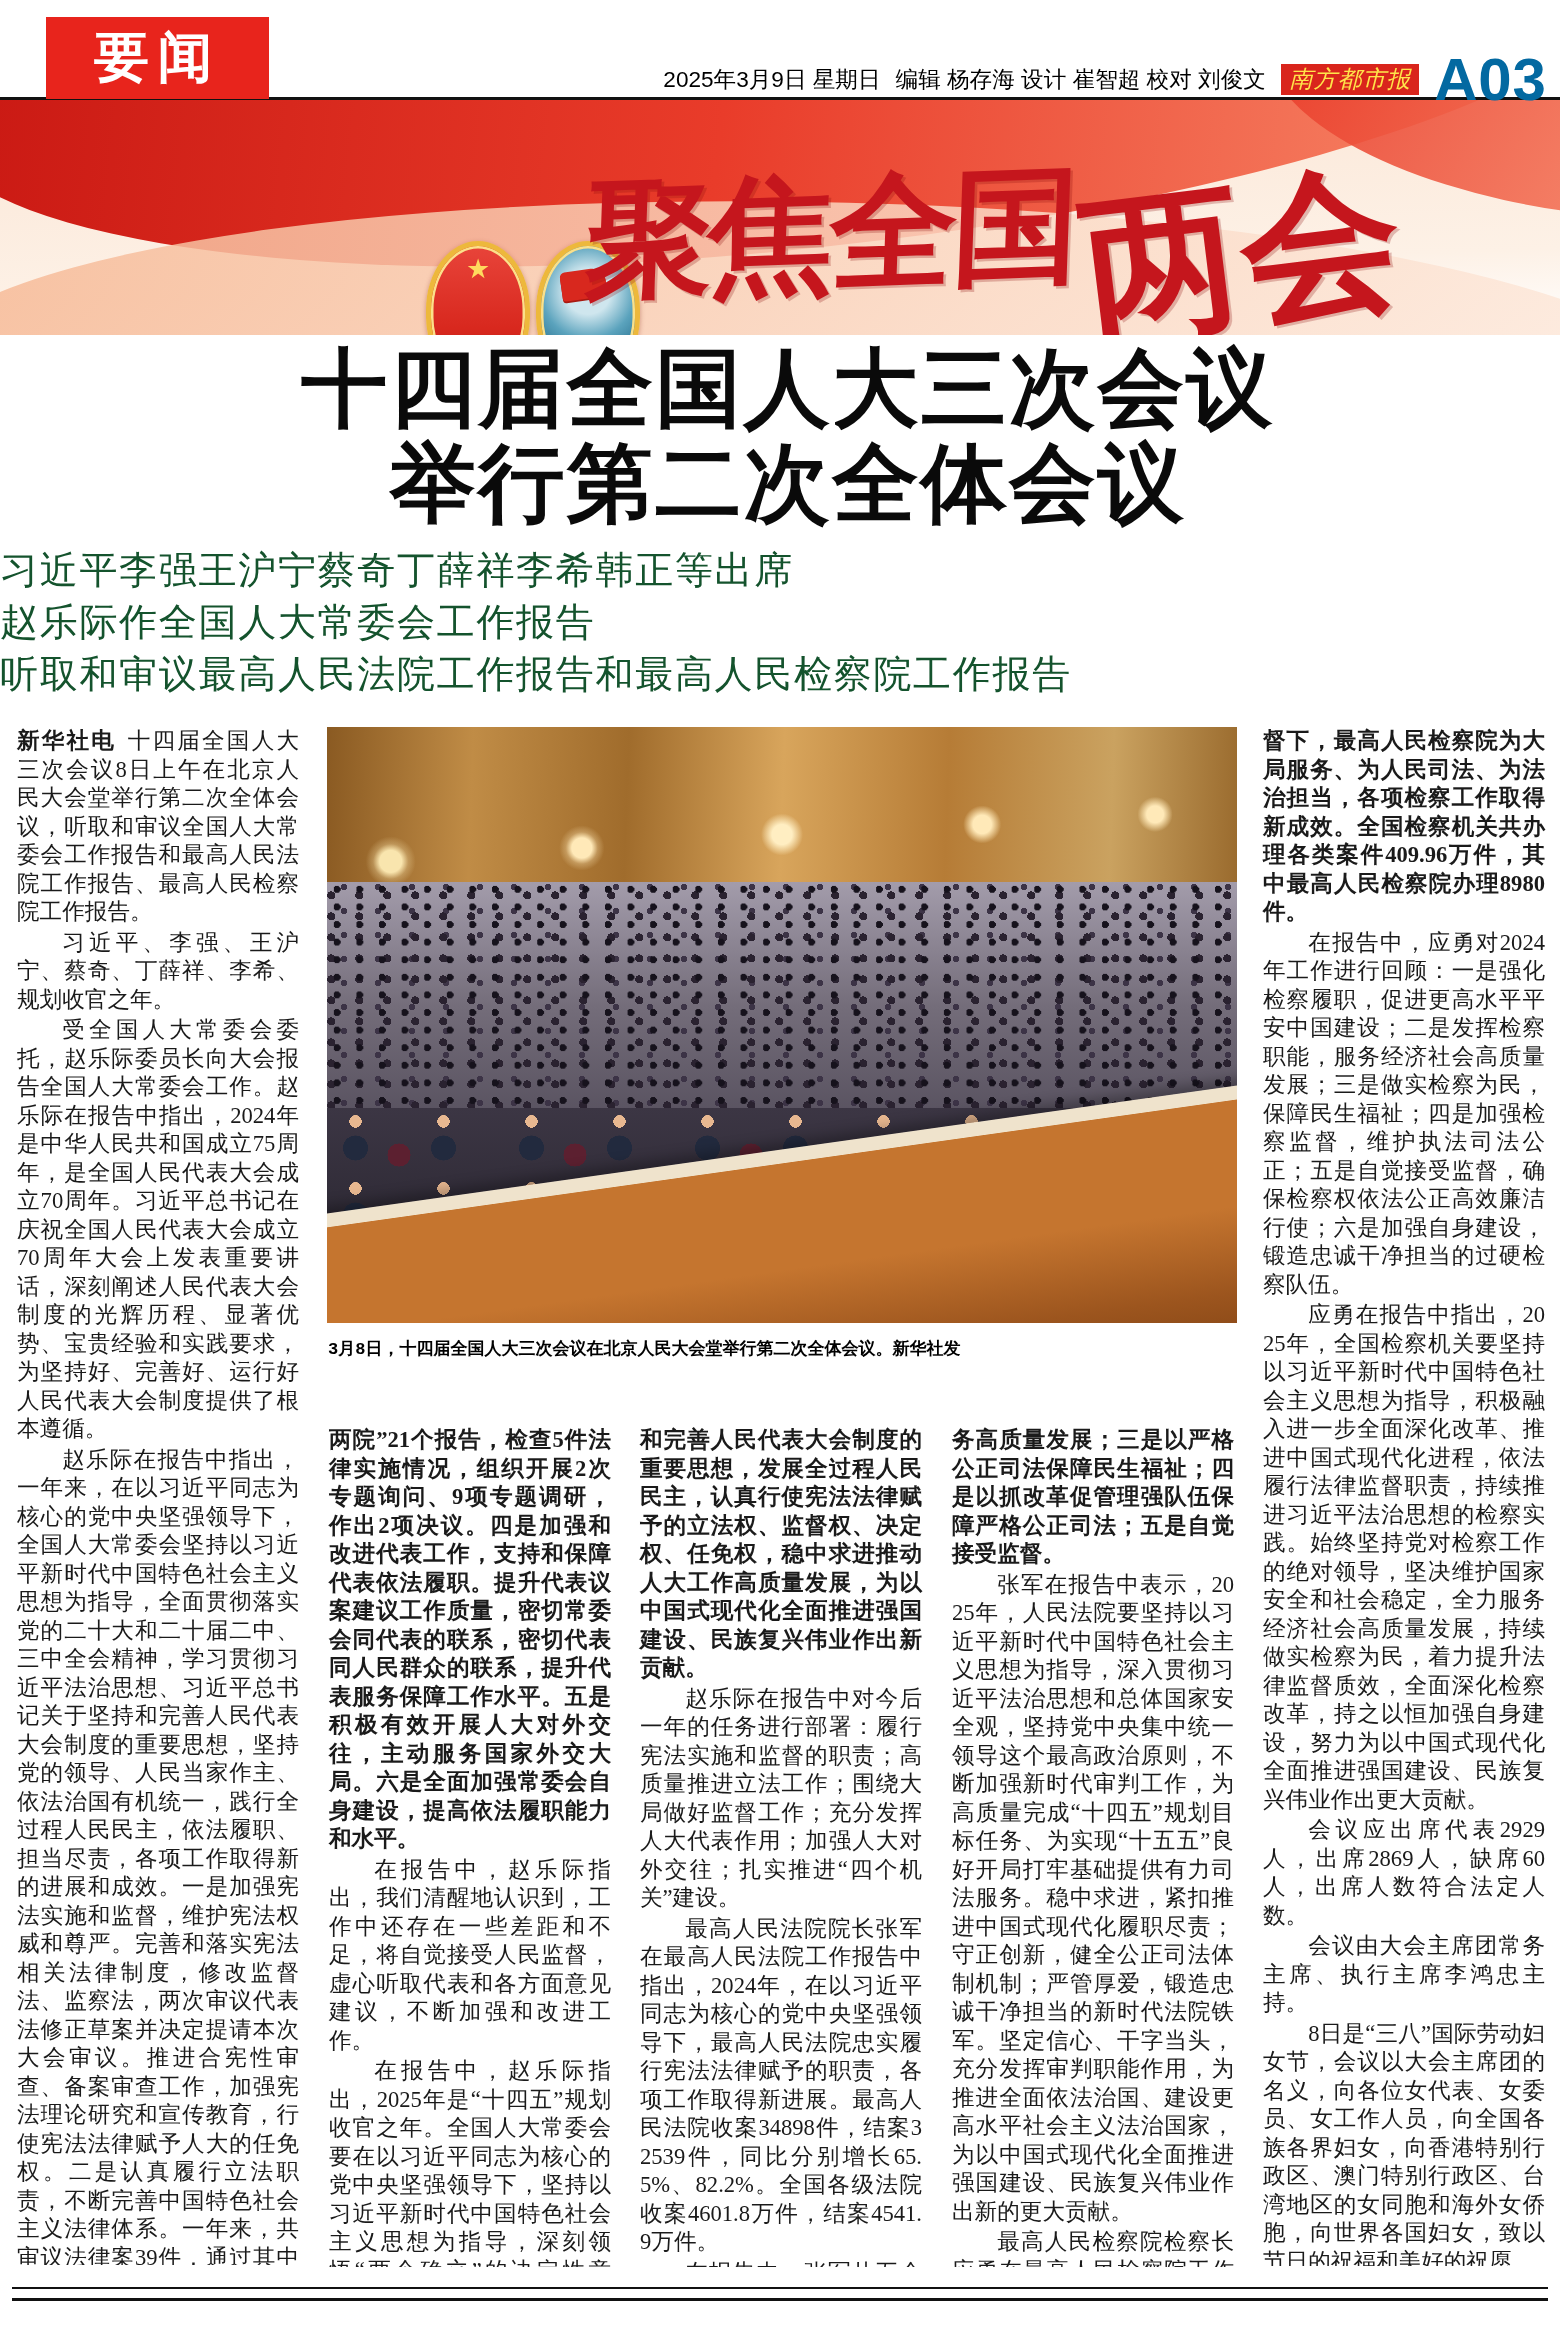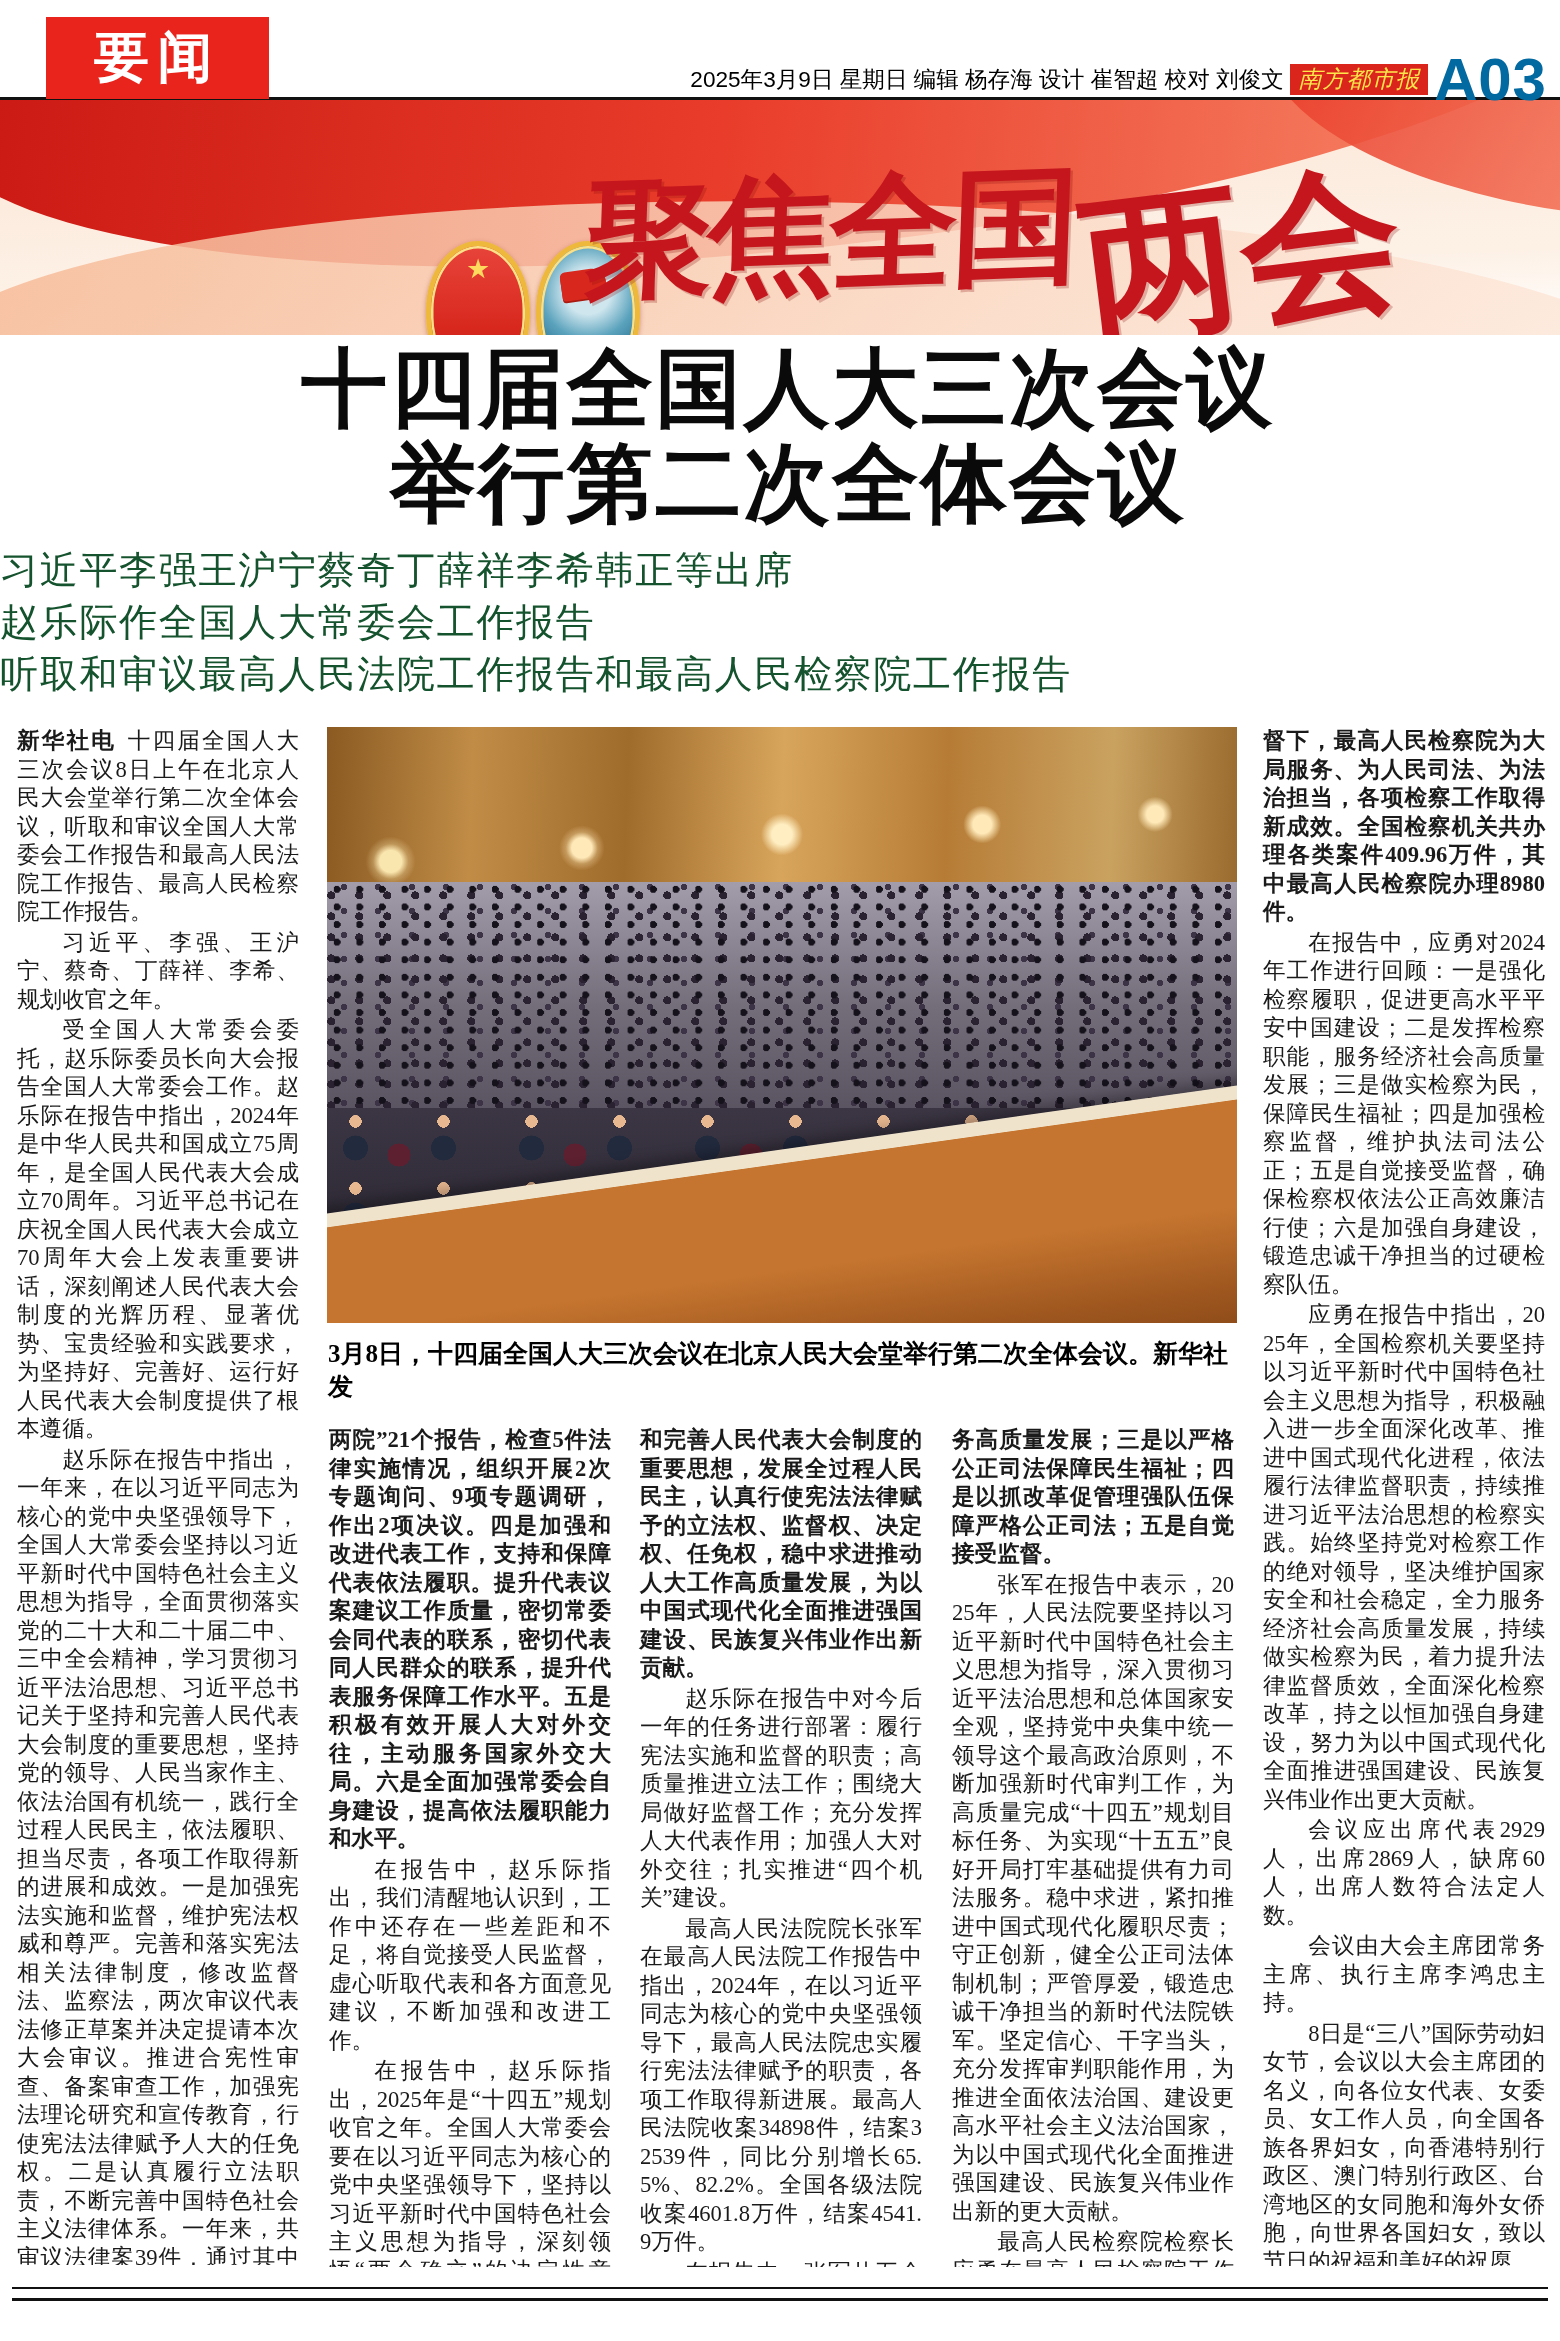--- a/index.html
+++ b/index.html
@@ -3,21 +3,21 @@
 <meta charset="utf-8">
 <style>
   html,body{margin:0;padding:0;}
   body{width:1560px;height:2342px;background:#ffffff;font-family:"Liberation Serif","DejaVu Serif",serif;color:#111;}
   .page{position:relative;width:1560px;height:2342px;overflow:hidden;background:#fff;}
 
   
   .section-box{position:absolute;left:46px;top:17px;width:223px;height:82px;background:#e8241c;color:#fff;
     display:flex;align-items:center;justify-content:center;font-family:"Liberation Sans","DejaVu Sans",sans-serif;
     font-weight:900;font-size:55px;letter-spacing:8.4px;z-index:5;}
-  .topline{position:absolute;right:13.4px;top:45px;display:flex;align-items:center;gap:6px;z-index:5;
+  .topline{position:absolute;right:13.4px;top:45px;display:flex;align-items:center;gap:15px;z-index:5;
     font-family:"Liberation Sans","DejaVu Sans",sans-serif;}
   .date-text,.staff-text{font-size:22.6px;color:#000;}
   .masthead{background:#d9251c;color:#ffe54a;font-weight:400;font-size:23.5px;padding:3.4px 8.4px;line-height:1;
     font-style:italic;letter-spacing:0.8px;}
   .pagenum{font-size:60px;font-weight:700;color:#0369a1;letter-spacing:0.8px;}
   .toprule{position:absolute;left:0;top:97px;width:100%;height:2.5px;background:#111;z-index:4;}
 
   
   .banner{position:absolute;left:0;top:100px;width:1560px;height:235px;overflow:hidden;
     background:linear-gradient(178deg,#fbe6d6 0%,#fdf1e6 70%,#ffffff 100%);}
@@ -77,22 +77,22 @@
       linear-gradient(180deg,#a39cab 0%,#746d7a 45%,#4e4856 100%);}
   .ph-front{position:absolute;left:0;top:381px;width:100%;height:134px;
     background:
       radial-gradient(circle 10px at 28.5px 13.4px,#e8b890 62%,transparent 63%) 0 0/88px 67px,
       radial-gradient(circle 20px at 28.5px 40px,#222a3e 62%,transparent 63%) 0 0/88px 67px,
       radial-gradient(circle 18.4px at 72px 47px,#5c2030 62%,transparent 63%) 0 0/176px 67px,
       linear-gradient(180deg,#3c3644,#2c2833);}
   .ph-desk{position:absolute;left:-3%;bottom:-109px;width:112%;height:285px;transform:rotate(-8deg);
     background:linear-gradient(180deg,#efe3cc 0 13.4px,#c5752f 14.2px 42%,#9c551e 72%,#7c3f12 100%);
     box-shadow:0 -6.7px 13.4px rgba(0,0,0,.3);}
-  .caption{position:absolute;left:328px;top:1337px;width:910px;font-family:Liberation Serif, serif;
-    font-weight:700;font-size:25px;color:#000;}
+  .caption{position:absolute;left:328px;top:1337px;width:910px;font-family:Liberation Mono, monospace;
+    font-weight:700;font-size:17px;color:#000;}
 
   
   .col{position:absolute;width:286px;font-size:22.6px;line-height:28.5px;text-align:justify;color:#1a1a1a;
     overflow:hidden;word-break:break-all;}
   .col p{margin:2px;text-indent:2em;}
   .col p.p-lead{text-indent:0;}
   .col .lead-label{font-weight:700;font-family:"Liberation Sans","DejaVu Sans",sans-serif;margin-right:11.7px;}
   .cont-flow p:first-child{text-indent:0;font-weight:bold;}
   #col1{left:15px;top:725px;height:1540px;}
   #col2{left:327px;top:1424px;height:843px;}

